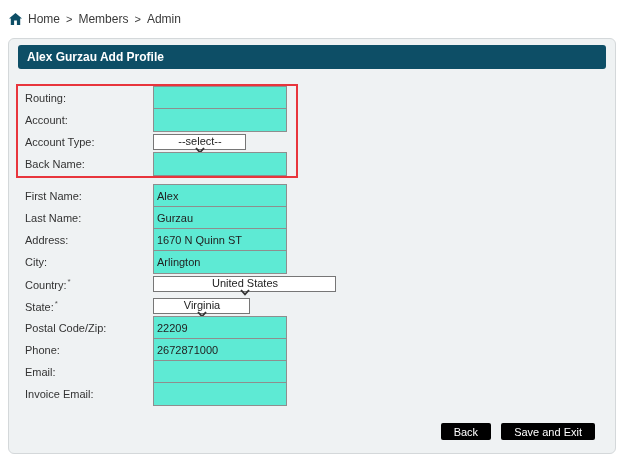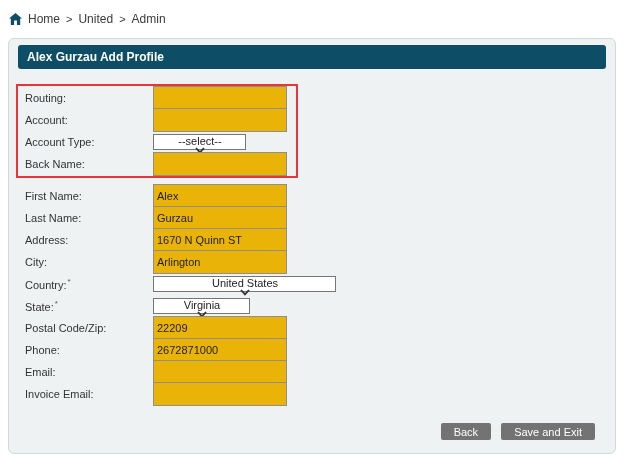--- a/index.html
+++ b/index.html
@@ -21,48 +21,48 @@
     display:flex; align-items:center; padding-left:9px; }
   .panel-title { color:#ffffff; font-size:12px; font-weight:bold; }
 
   
   .form { margin-top:15px; }
   .red-box { border:2px solid #e8353c; width:282px; margin-left:-2px;
     padding:1px 0; margin-bottom:7px; }
   .row { height:22px; display:flex; align-items:center; padding-left:7px; }
   .lbl { width:128px; flex:none; font-size:11px; color:#333333; }
   sup.req { font-size:8px; color:#555555; margin-left:1px; }
-  .txt { width:134px; height:24px; border:1px solid #8e8e8e; background:#eab308;
+  .txt { width:134px; height:24px; border:1px solid #8e8e8e; background:#5eead4;
     font-size:11px; padding:3px 3px; font-family:inherit; color:#222; }
   .sel { height:16px; border:1px solid #767676; background:#ffffff;
     display:flex; align-items:center; justify-content:space-between;
     font-size:11px; color:#222; padding:0 2px 0 3px; cursor:default;flex-direction:column; }
   .sel .chev svg { width:10px; height:7px; display:block; }
   .w-account { width:93px; }
   .w-country { width:183px; }
   .w-state   { width:97px; }
 
   
   .footer { display:flex; justify-content:flex-end; gap:10px;
     margin-top:18px; padding-right:11px; }
-  .btn { background:#737373; color:#ffffff; border:none; border-radius:2px;
+  .btn { background:#000000; color:#ffffff; border:none; border-radius:2px;
     height:17px; font-size:11px; padding:0 13px; font-family:inherit; cursor:pointer; }
 </style>
 </head>
 <body>
 
 <div class="breadcrumb">
   <span class="home-icon">
     <svg viewBox="0 0 13 12">
         <path d="M6.5 0 L13 5.6 L11.2 5.6 L11.2 12 L7.9 12 L7.9 7.6 L5.1 7.6 L5.1 12 L1.8 12 L1.8 5.6 L0 5.6 Z" fill="#0d4e66"></path>
       </svg>
   </span>
   <a class="crumb">Home</a>
   <span class="sep">&gt;</span>
-  <a class="crumb">United</a>
+  <a class="crumb">Members</a>
   <span class="sep">&gt;</span>
   <a class="crumb">Admin</a>
 </div>
 
 <div class="panel">
   <div class="panel-header">
     <span class="panel-title">Alex Gurzau Add Profile</span>
   </div>
 
   <div class="form">

